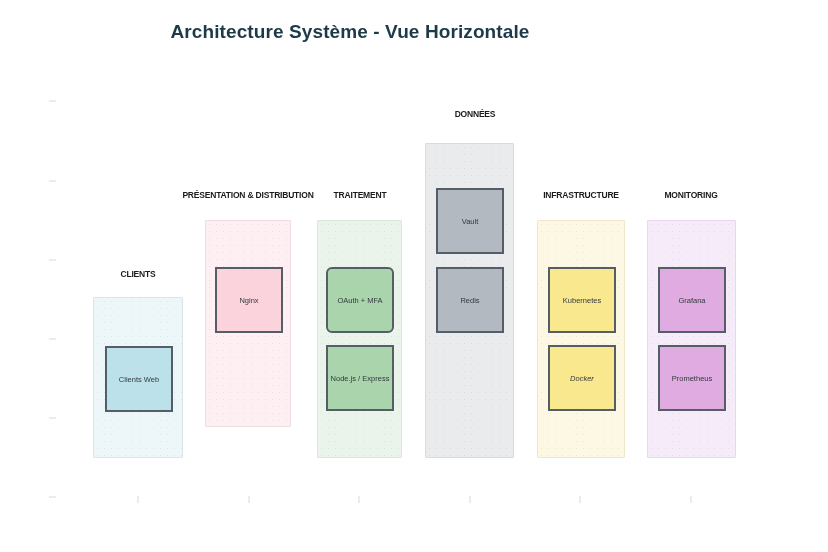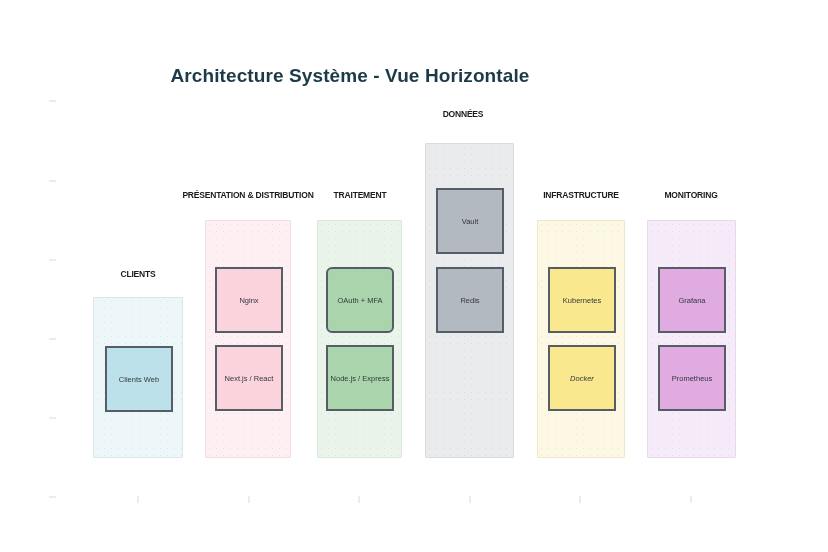--- a/index.html
+++ b/index.html
@@ -16,21 +16,20 @@
 
   .diagram-title {
     position: absolute;
     top: 21px;
     left: 0;
     width: 700px;
     text-align: center;
     font-size: 19px;
     font-weight: 700;
     letter-spacing: 0.1px;
-    margin-top: 44px;
   }
 
   .col-label {
     position: absolute;
     width: 220px;
     text-align: center;
     font-size: 8.5px;
     font-weight: 700;
     letter-spacing: -0.2px;
     white-space: nowrap;
@@ -53,30 +52,30 @@
     align-items: center;
     justify-content: center;
     text-align: center;
     font-size: 7.5px;
     white-space: nowrap;
     overflow: hidden;
   }
 
   
   .cont-clients        { left: 93px;  top: 297px; width: 90px; height: 161px; }
-  .cont-presentation   { left: 205px; top: 220px; width: 86px; height: 238px; }
+  .cont-presentation   { left: 205px; top: 220px; width: 86px; height: 207px; }
   .cont-traitement     { left: 317px; top: 220px; width: 85px; height: 238px; }
   .cont-donnees        { left: 425px; top: 143px; width: 89px; height: 315px; }
   .cont-infrastructure { left: 537px; top: 220px; width: 88px; height: 238px; }
   .cont-monitoring     { left: 647px; top: 220px; width: 89px; height: 238px; }
 
   .lbl-clients        { left: 28px;  top: 269px; }
   .lbl-presentation   { left: 138px; top: 190px; }
   .lbl-traitement     { left: 250px; top: 190px; }
-  .lbl-donnees        { left: 353px; top: 109px; }
+  .lbl-donnees        { left: 365px; top: 109px; }
   .lbl-infrastructure { left: 471px; top: 190px; }
   .lbl-monitoring     { left: 581px; top: 190px; }
 
   .c0-b0 { left: 11px; top: 48px; }
   .c1-b0 { left: 9px;  top: 46px; }
   .c1-b1 { left: 9px;  top: 124px; }
   .c2-b0 { left: 8px;  top: 46px; }
   .c2-b1 { left: 8px;  top: 124px; }
   .c3-b0 { left: 10px; top: 44px; }
   .c3-b1 { left: 10px; top: 123px; }
@@ -120,21 +119,20 @@
   <div class="col-label lbl-donnees" style="color: rgb(27, 27, 29);">DONNÉES</div>
   <div class="col-label lbl-infrastructure" style="color: rgb(27, 27, 29);">INFRASTRUCTURE</div>
   <div class="col-label lbl-monitoring" style="color: rgb(27, 27, 29);">MONITORING</div>
 
   <div class="container cont-clients" style="background-color: rgb(237, 246, 249); border-color: rgb(220, 230, 234);">
     <div class="node c0-b0" style="background-color: rgb(188, 225, 234); border-color: rgb(85, 94, 103); color: rgb(51, 56, 61);">Clients Web</div>
   </div>
 
   <div class="container cont-presentation" style="background-color: rgb(253, 239, 242); border-color: rgb(240, 221, 226);">
     <div class="node c1-b0" style="background-color: rgb(250, 211, 220); border-color: rgb(85, 94, 103); color: rgb(51, 56, 61);">Nginx</div>
-    <div class="node c1-b1" style="background-color: rgb(250, 211, 220); border-color: rgb(85, 94, 103); color: rgb(51, 56, 61);">Next.js / React</div>
   </div>
 
   <div class="container cont-traitement" style="background-color: rgb(234, 244, 234); border-color: rgb(217, 231, 218);">
     <div class="node c2-b0" style="background-color: rgb(170, 213, 172); border-color: rgb(85, 94, 103); color: rgb(51, 56, 61); border-radius: 6px;">OAuth + MFA</div>
     <div class="node c2-b1" style="background-color: rgb(170, 213, 172); border-color: rgb(85, 94, 103); color: rgb(51, 56, 61);">Node.js / Express</div>
   </div>
 
   <div class="container cont-donnees" style="background-color: rgb(233, 235, 236); border-color: rgb(216, 220, 222);">
     <div class="node c3-b0" style="background-color: rgb(179, 185, 192); border-color: rgb(85, 94, 103); color: rgb(51, 56, 61);">Vault</div>
     <div class="node c3-b1" style="background-color: rgb(179, 185, 192); border-color: rgb(85, 94, 103); color: rgb(51, 56, 61);">Redis</div>

